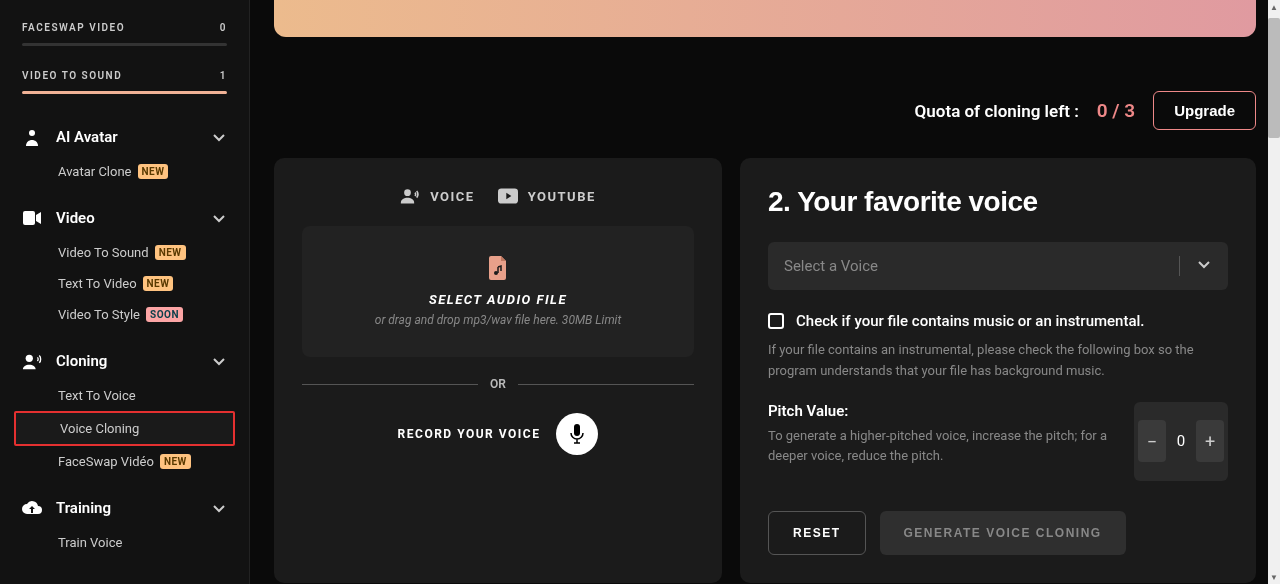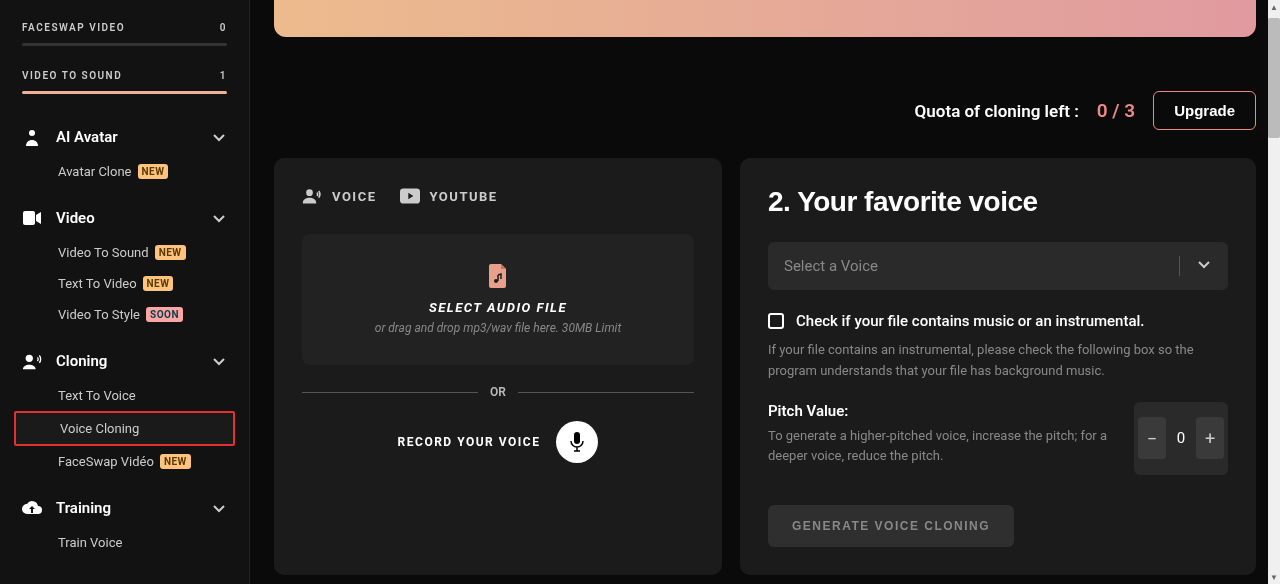--- a/index.html
+++ b/index.html
@@ -138,22 +138,22 @@
 .panel-right { flex: 1; }
 .panel-title {
   font-size: 28px;
   font-weight: 800;
   letter-spacing: -0.5px;
   margin-bottom: 24px;
   font-family: Arial Black, Arial, sans-serif;
 }
 .tab-row {
   display: flex;
-  justify-content: flex-start;
-  margin-bottom: 28px;
+  justify-content: center;
+  margin-bottom: 20px;
   gap: 23px;
 }
 .tab {
   display: flex;
   align-items: center;
   gap: 10px;
   font-size: 13px;
   font-weight: 700;
   letter-spacing: 1.5px;
   color: #ccc;
@@ -502,29 +502,30 @@
         </span>
       </div>
       <div class="check-row">
         <div class="checkbox"></div>
         <span class="check-label">Check if your file contains music or an instrumental.</span>
       </div>
       <div class="hint-text">If your file contains an instrumental, please check the following box so the program understands that your file has background music.</div>
       <div class="pitch-row">
         <div class="pitch-info">
           <div class="pitch-label">Pitch Value:</div>
-          <div class="hint-text" style="margin-bottom:8px">To generate a higher-pitched voice, increase the pitch; for a deeper voice, reduce the pitch.</div>
+          <div class="hint-text" style="margin-bottom:14px">To generate a higher-pitched voice, increase the pitch; for a deeper voice, reduce the pitch.</div>
         </div>
         <div class="stepper">
           <div class="stepper-btn">−</div>
           <div class="stepper-val">0</div>
           <div class="stepper-btn">+</div>
         </div>
       </div>
       <div class="action-row">
+        <button class="btn-reset">RESET</button>
         <button class="btn-generate">GENERATE VOICE CLONING</button>
       </div>
     </div>
   </div>
 </div>
 
 <div class="scrollbar-right">
   <div class="scrollbar-cap" style="top:0">▲</div>
   <div class="scrollbar-thumb"></div>
   <div class="scrollbar-cap" style="bottom:0">▼</div>

